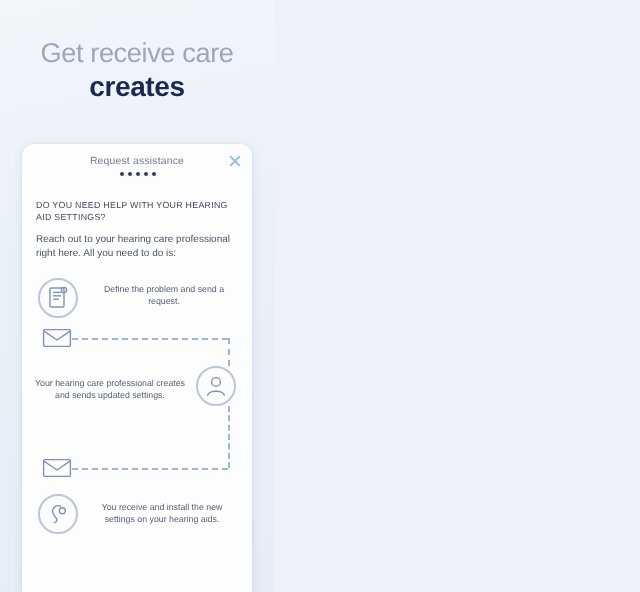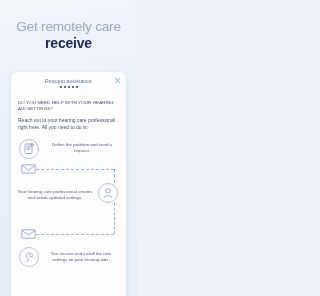--- a/index.html
+++ b/index.html
@@ -97,22 +97,22 @@
   #l2 { left:103px; top:32px; height:25px; }
   #l3 { left:103px; top:66px; height:31px; }
   #l4 { left:25px; top:97px; width:78px; }
 </style>
 </head>
 <body>
 
 <div id="screen">
 
   <div class="hero">
-    <div class="hero-line1">Get remotely care</div>
-    <div class="hero-line2">receive</div>
+    <div class="hero-line1">Get receive care</div>
+    <div class="hero-line2">creates</div>
   </div>
 
   <div class="card">
 
     <div class="card-head">
       <div class="card-title">Request assistance</div>
       <div class="dots">
         <span class="dot"></span>
         <span class="dot"></span>
         <span class="dot"></span>

